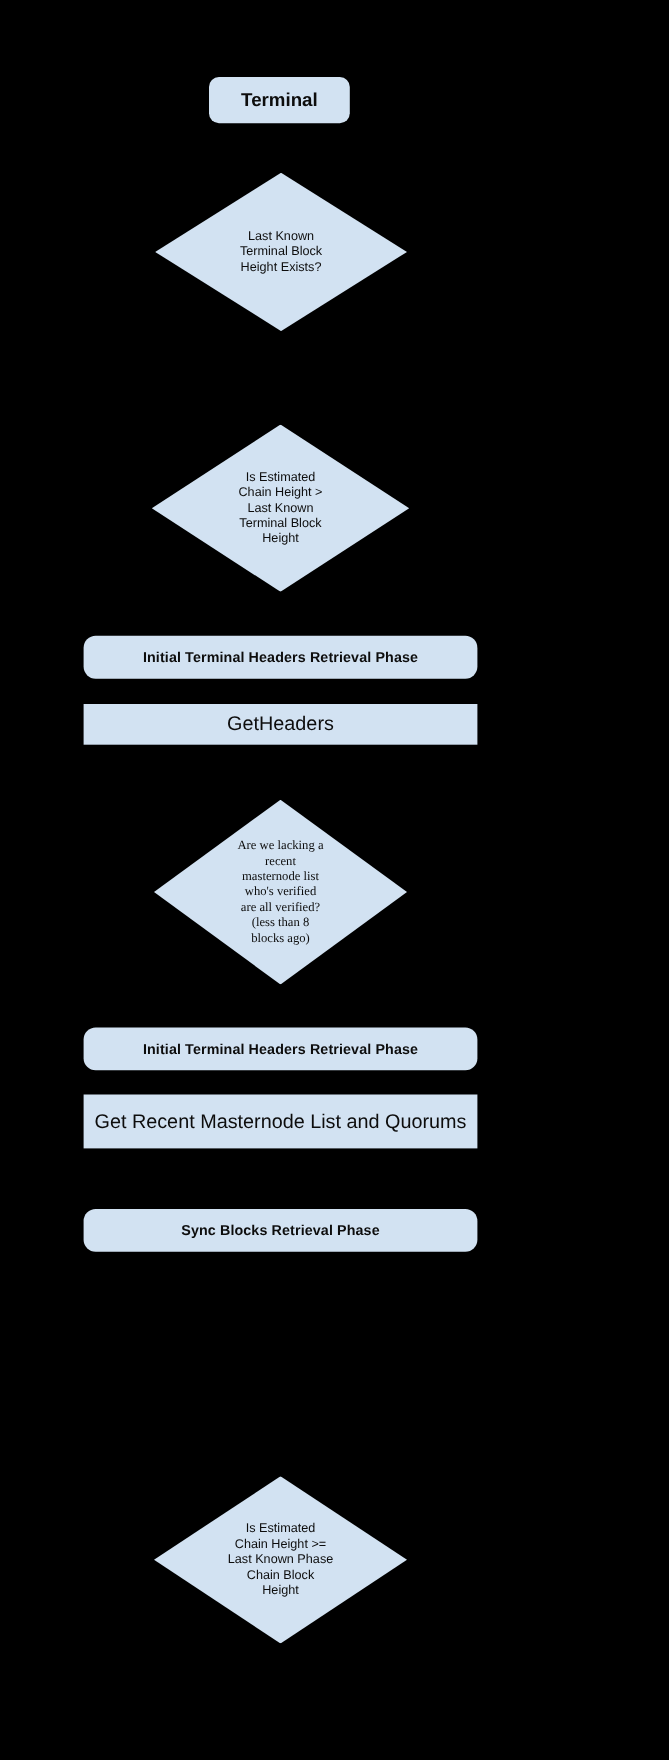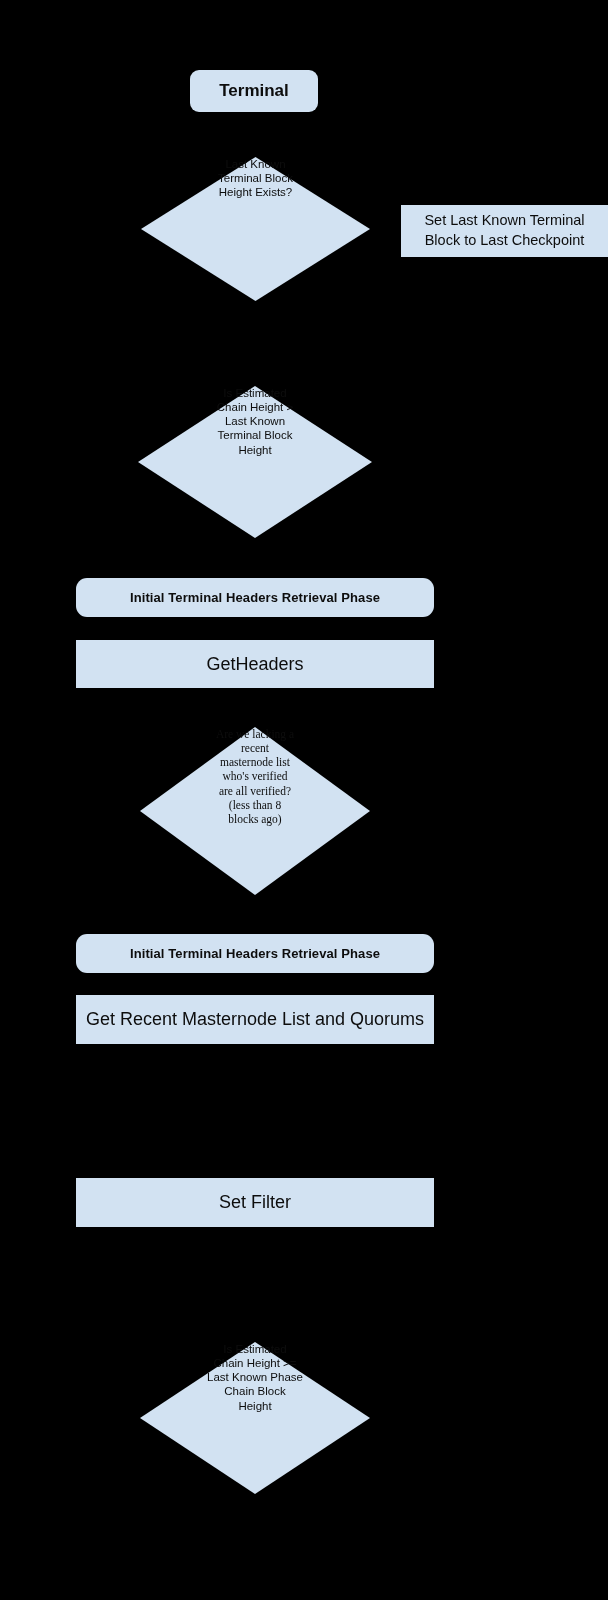--- a/index.html
+++ b/index.html
@@ -64,20 +64,21 @@
   .start {
     border-radius: 9px;
     font-size: 17px;
     font-weight: bold;
   }
 
   
   .diamond {
     position: absolute;
     display: flex;
+    align-items: center;
     justify-content: center;
   }
   .diamond .shape {
     position: absolute;
     left: 0; top: 0;
     width: 100%; height: 100%;
     background: #d2e2f2;
     clip-path: polygon(50% 0%, 100% 50%, 50% 100%, 0% 50%);
   }
   .diamond .dtext {
@@ -100,59 +101,55 @@
 
   <div class="diamond" style="left:141px; top:157px; width:229px; height:144px;">
     <div class="shape"></div>
     <div class="dtext">
       <span>Last Known</span>
       <span>Terminal Block</span>
       <span>Height Exists?</span>
     </div>
   </div>
 
-  <div class="node sidebox" style="left:401px; top:205px; width:207px; height:52px; flex-direction:column;">
-    <div>Set Last Known Terminal</div>
-    <div>Block to Last Checkpoint</div>
-  </div>
 
   <div class="diamond" style="left:138px; top:386px; width:234px; height:152px;">
     <div class="shape"></div>
     <div class="dtext">
       <span>Is Estimated</span>
       <span>Chain Height &gt;</span>
       <span>Last Known</span>
       <span>Terminal Block</span>
       <span>Height</span>
     </div>
   </div>
 
   <div class="node phase" style="left:76px; top:578px; width:358px; height:39px;">Initial Terminal Headers Retrieval Phase</div>
 
-  <div class="node process" style="left:76px; top:640px; width:358px; height:48px;text-align:right;">GetHeaders</div>
+  <div class="node process" style="left:76px; top:640px; width:358px; height:37px;text-align:right;">GetHeaders</div>
 
   <div class="diamond" style="left:140px; top:727px; width:230px; height:168px;font-family:Liberation Serif, serif;">
     <div class="shape"></div>
     <div class="dtext">
       <span>Are we lacking a</span>
       <span>recent</span>
       <span>masternode list</span>
       <span>who's verified</span>
       <span>are all verified?</span>
       <span>(less than 8</span>
       <span>blocks ago)</span>
     </div>
   </div>
 
   <div class="node phase" style="left:76px; top:934px; width:358px; height:39px;">Initial Terminal Headers Retrieval Phase</div>
 
   <div class="node process" style="left:76px; top:995px; width:358px; height:49px;text-align:right;">Get Recent Masternode List and Quorums</div>
 
+  <div class="node phase" style="left:76px; top:1099px; width:358px; height:39px;">Sync Blocks Retrieval Phase</div>
 
-  <div class="node process" style="left:76px; top:1178px; width:358px; height:49px;">Set Filter</div>
 
 
   <div class="diamond" style="left:140px; top:1342px; width:230px; height:152px;">
     <div class="shape"></div>
     <div class="dtext">
       <span>Is Estimated</span>
       <span>Chain Height &gt;=</span>
       <span>Last Known Phase</span>
       <span>Chain Block</span>
       <span>Height</span>

